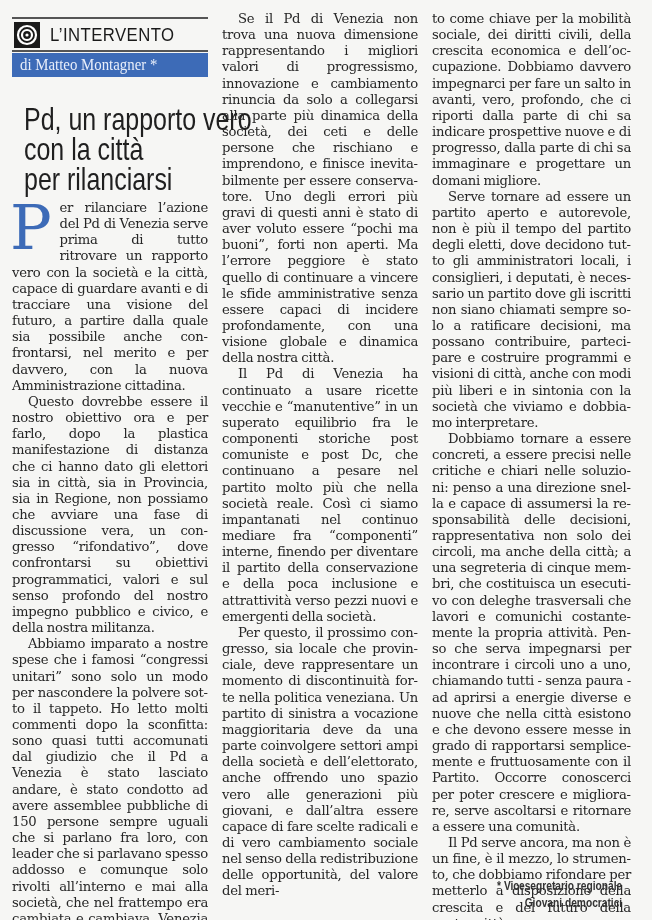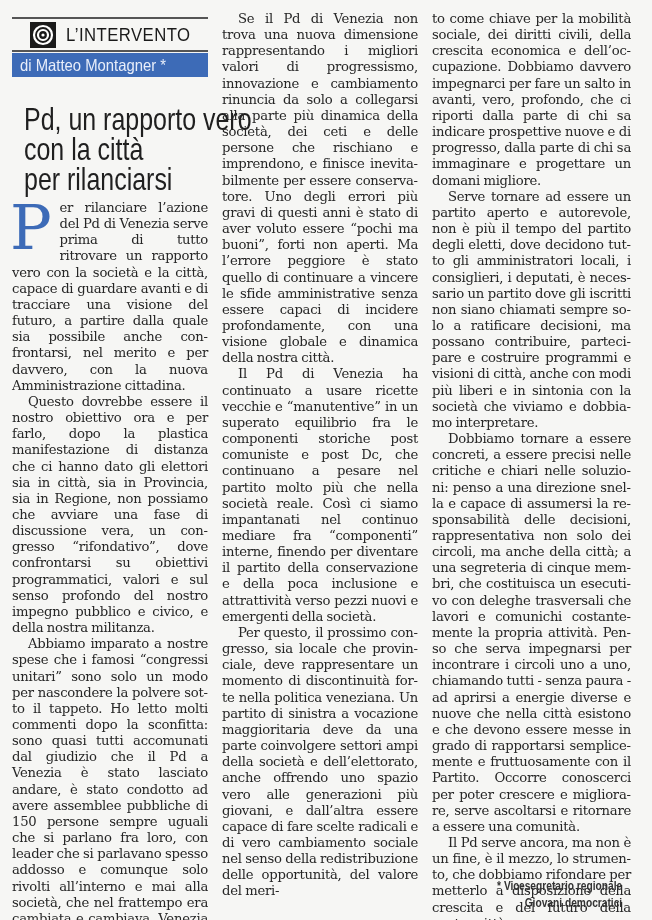--- a/index.html
+++ b/index.html
@@ -22,38 +22,38 @@
   .col3 { left: 432px; width: 199px; top: 11px; }
   .col p { margin: 0; text-indent: 16px; }
   .col p.no-indent { text-indent: 0; }
 
   
   .kicker {
     position: absolute; left: 12px; top: 17px; width: 196px;
     border-top: 2px solid #555;
     border-bottom: 2px solid #555;
     height: 31px;
-    display: flex; align-items: center; justify-content: flex-end;
+    display: flex; align-items: center;
   }
   .kicker-icon {
     width: 26px; height: 26px; background: #1a1a1a;
     display: flex; align-items: center; justify-content: center;
     margin-left: 2px; margin-right: 10px;
   }
   .kicker-text {
     font-family: "Liberation Sans", "DejaVu Sans", sans-serif;
     font-size: 19px; letter-spacing: 0.5px; color: #1a1a1a;
     transform: scaleX(0.88); transform-origin: left center;
     white-space: nowrap;
   }
   .byline {
     position: absolute; left: 12px; top: 53px; width: 188px;
     height: 24px; background: #3d6bb7;
     color: #e8eefa;
-    font-family: Liberation Sans, sans-serif;
+    font-family: Liberation Serif, serif;
     font-size: 16.5px; line-height: 24px;
     padding-left: 8px;
     transform-origin: left center;
     white-space: nowrap;
   }
   .byline span { display: inline-block; transform: scaleX(0.9); transform-origin: left center; }
   .headline {
     position: absolute; left: 12px; top: 92px; width: 200px;
     font-family: "Liberation Sans", "DejaVu Sans", sans-serif;
     font-size: 32px; line-height: 30px; color: #1f1f1f;

